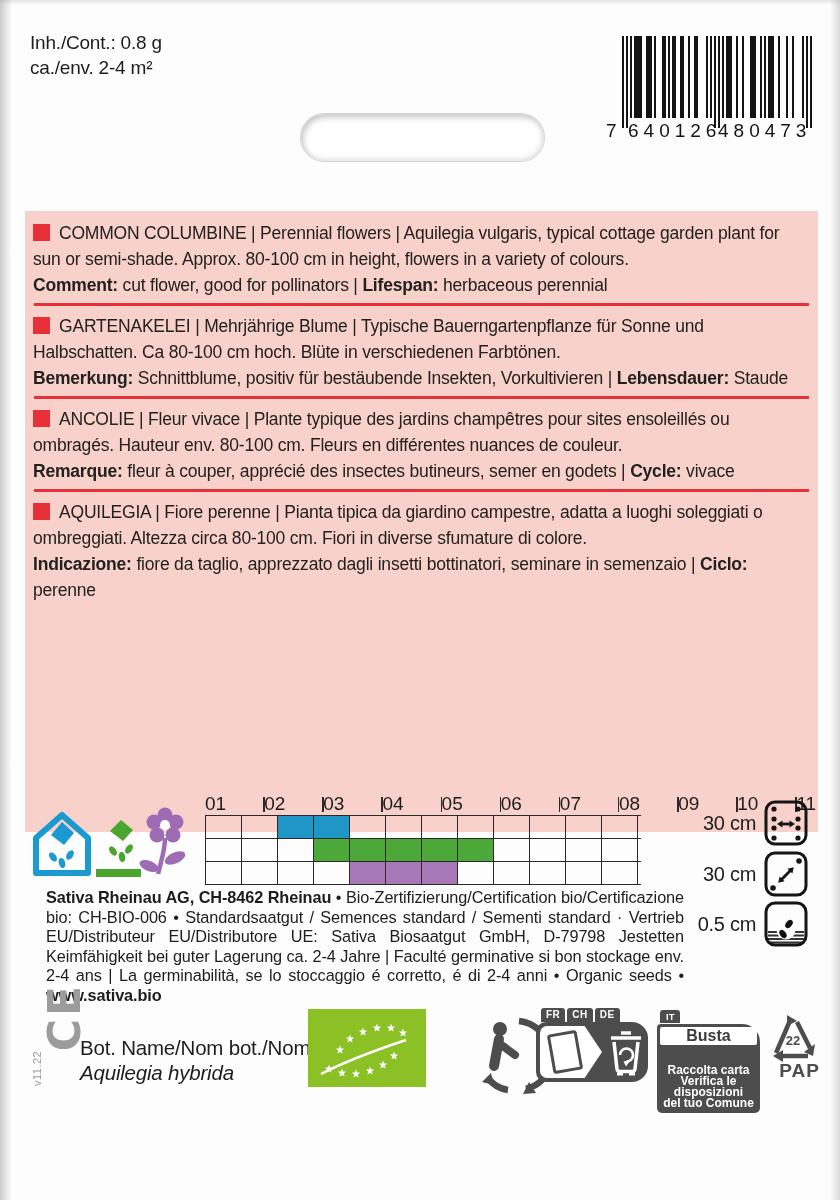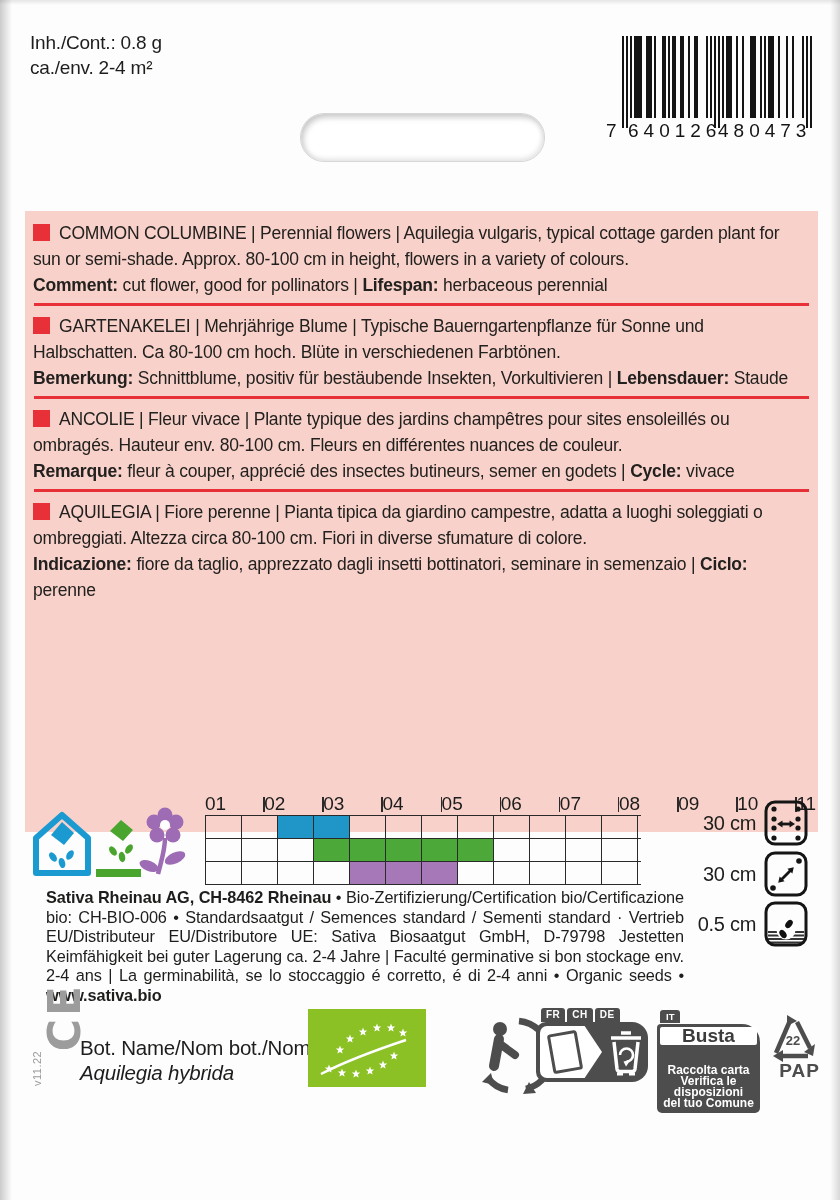--- a/index.html
+++ b/index.html
@@ -74,21 +74,21 @@
   .bpanel{position:absolute;left:4px;top:4px;width:62px;height:52px;background:#fff;border-radius:7px;
           clip-path:polygon(0 0,72% 0,100% 50%,72% 100%,0 100%);}
   .bpack{width:24px;height:34px;border:3px solid #4d4d4d;border-radius:3px;transform:rotate(-10deg);
          margin:6px 0 0 10px;background:#fff;box-sizing:content-box;}
   .bbin{position:absolute;right:4px;top:6px;}
 
   .itl{position:absolute;left:657px;top:1006px;width:103px;}
   .it-tab{display:inline-block;margin-left:3px;background:#4d4d4d;color:#fff;font-size:9.5px;font-weight:700;
           line-height:13px;padding:0 6px;border-radius:3px 3px 0 0;}
   .it-body{background:#4d4d4d;border-radius:4px 18px 5px 5px;padding:3px 3px 4px;}
-  .it-busta{background:#fff;border-radius:2px;color:#3c3c3c;font-weight:700;font-size:19px;line-height:18px;text-align:center;}
+  .it-busta{background:#fff;border-radius:2px;color:#3c3c3c;font-weight:700;font-size:16px;line-height:18px;text-align:center;}
   .it-lines{color:#fff;font-size:12px;font-weight:700;line-height:11px;text-align:center;padding-top:20px;}
 
   .pap-tri{position:absolute;left:766px;top:1012px;}
   .pap22{position:absolute;left:766px;top:1033px;width:54px;text-align:center;font-size:13px;font-weight:700;color:#4d4d4d;}
   .papt{position:absolute;left:766px;top:1060px;width:54px;text-align:right;font-size:19px;font-weight:700;
         color:#4d4d4d;letter-spacing:1px;}
 </style>
 </head>
 <body>
 

